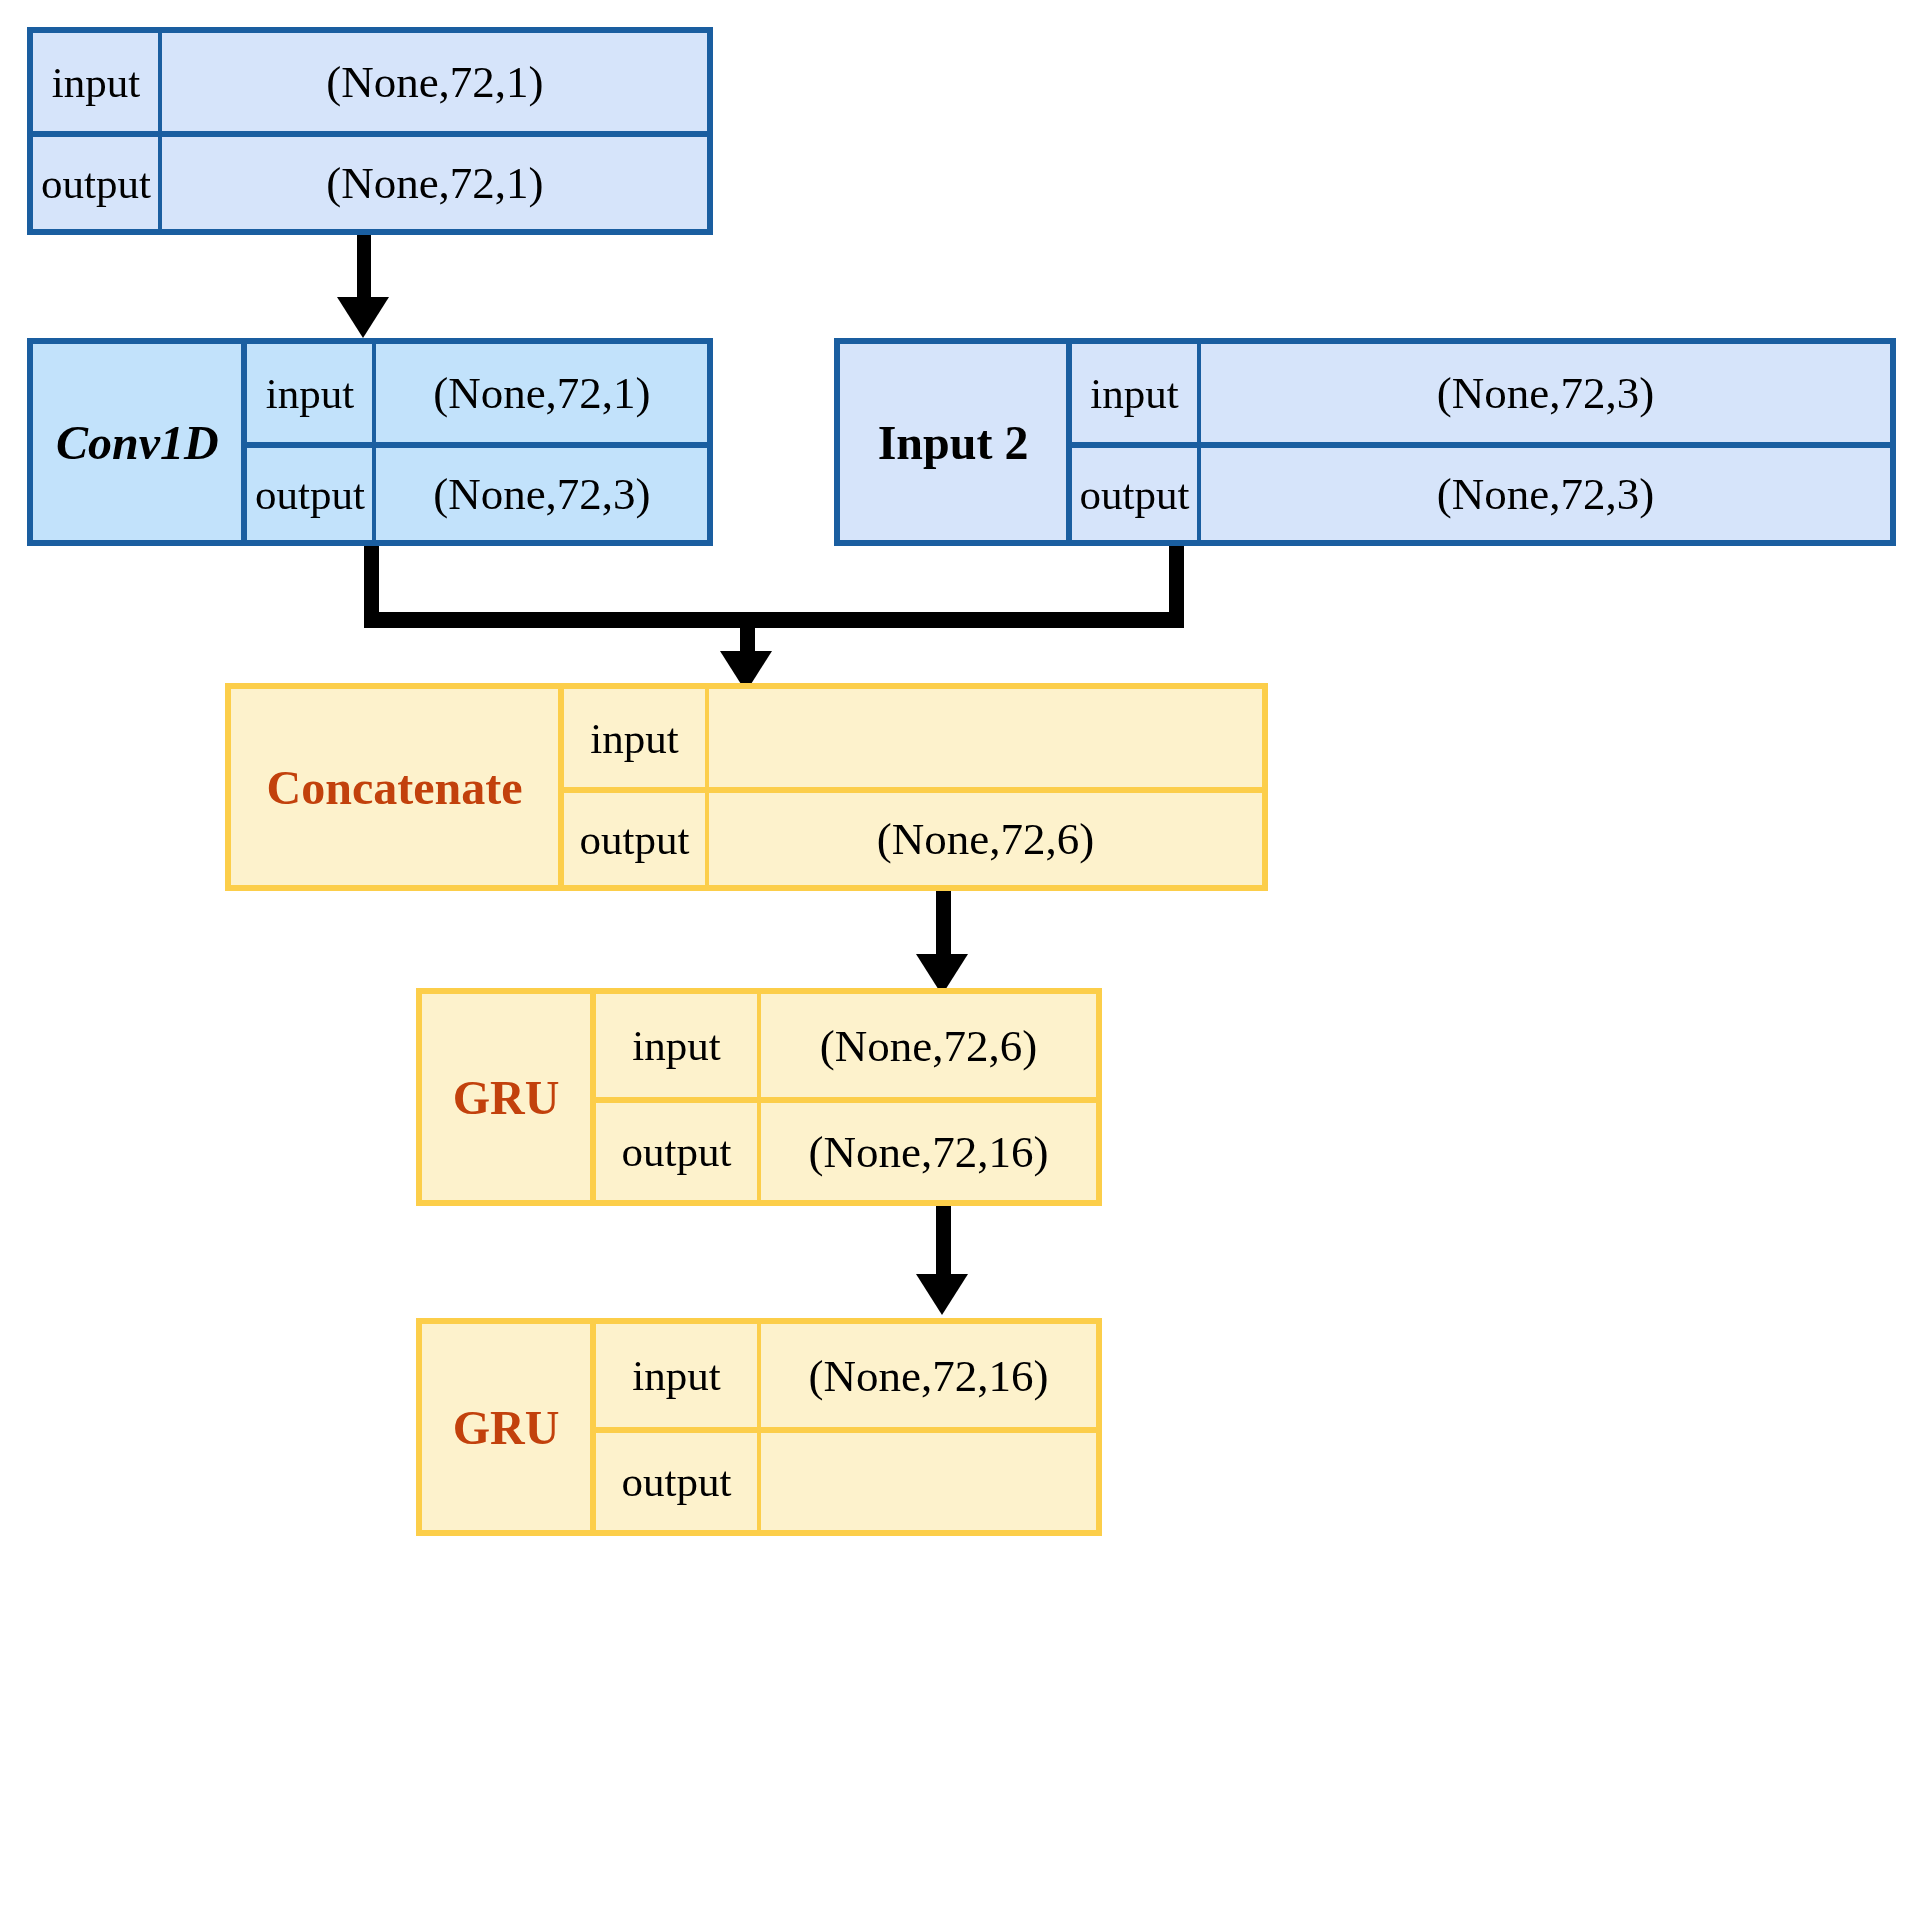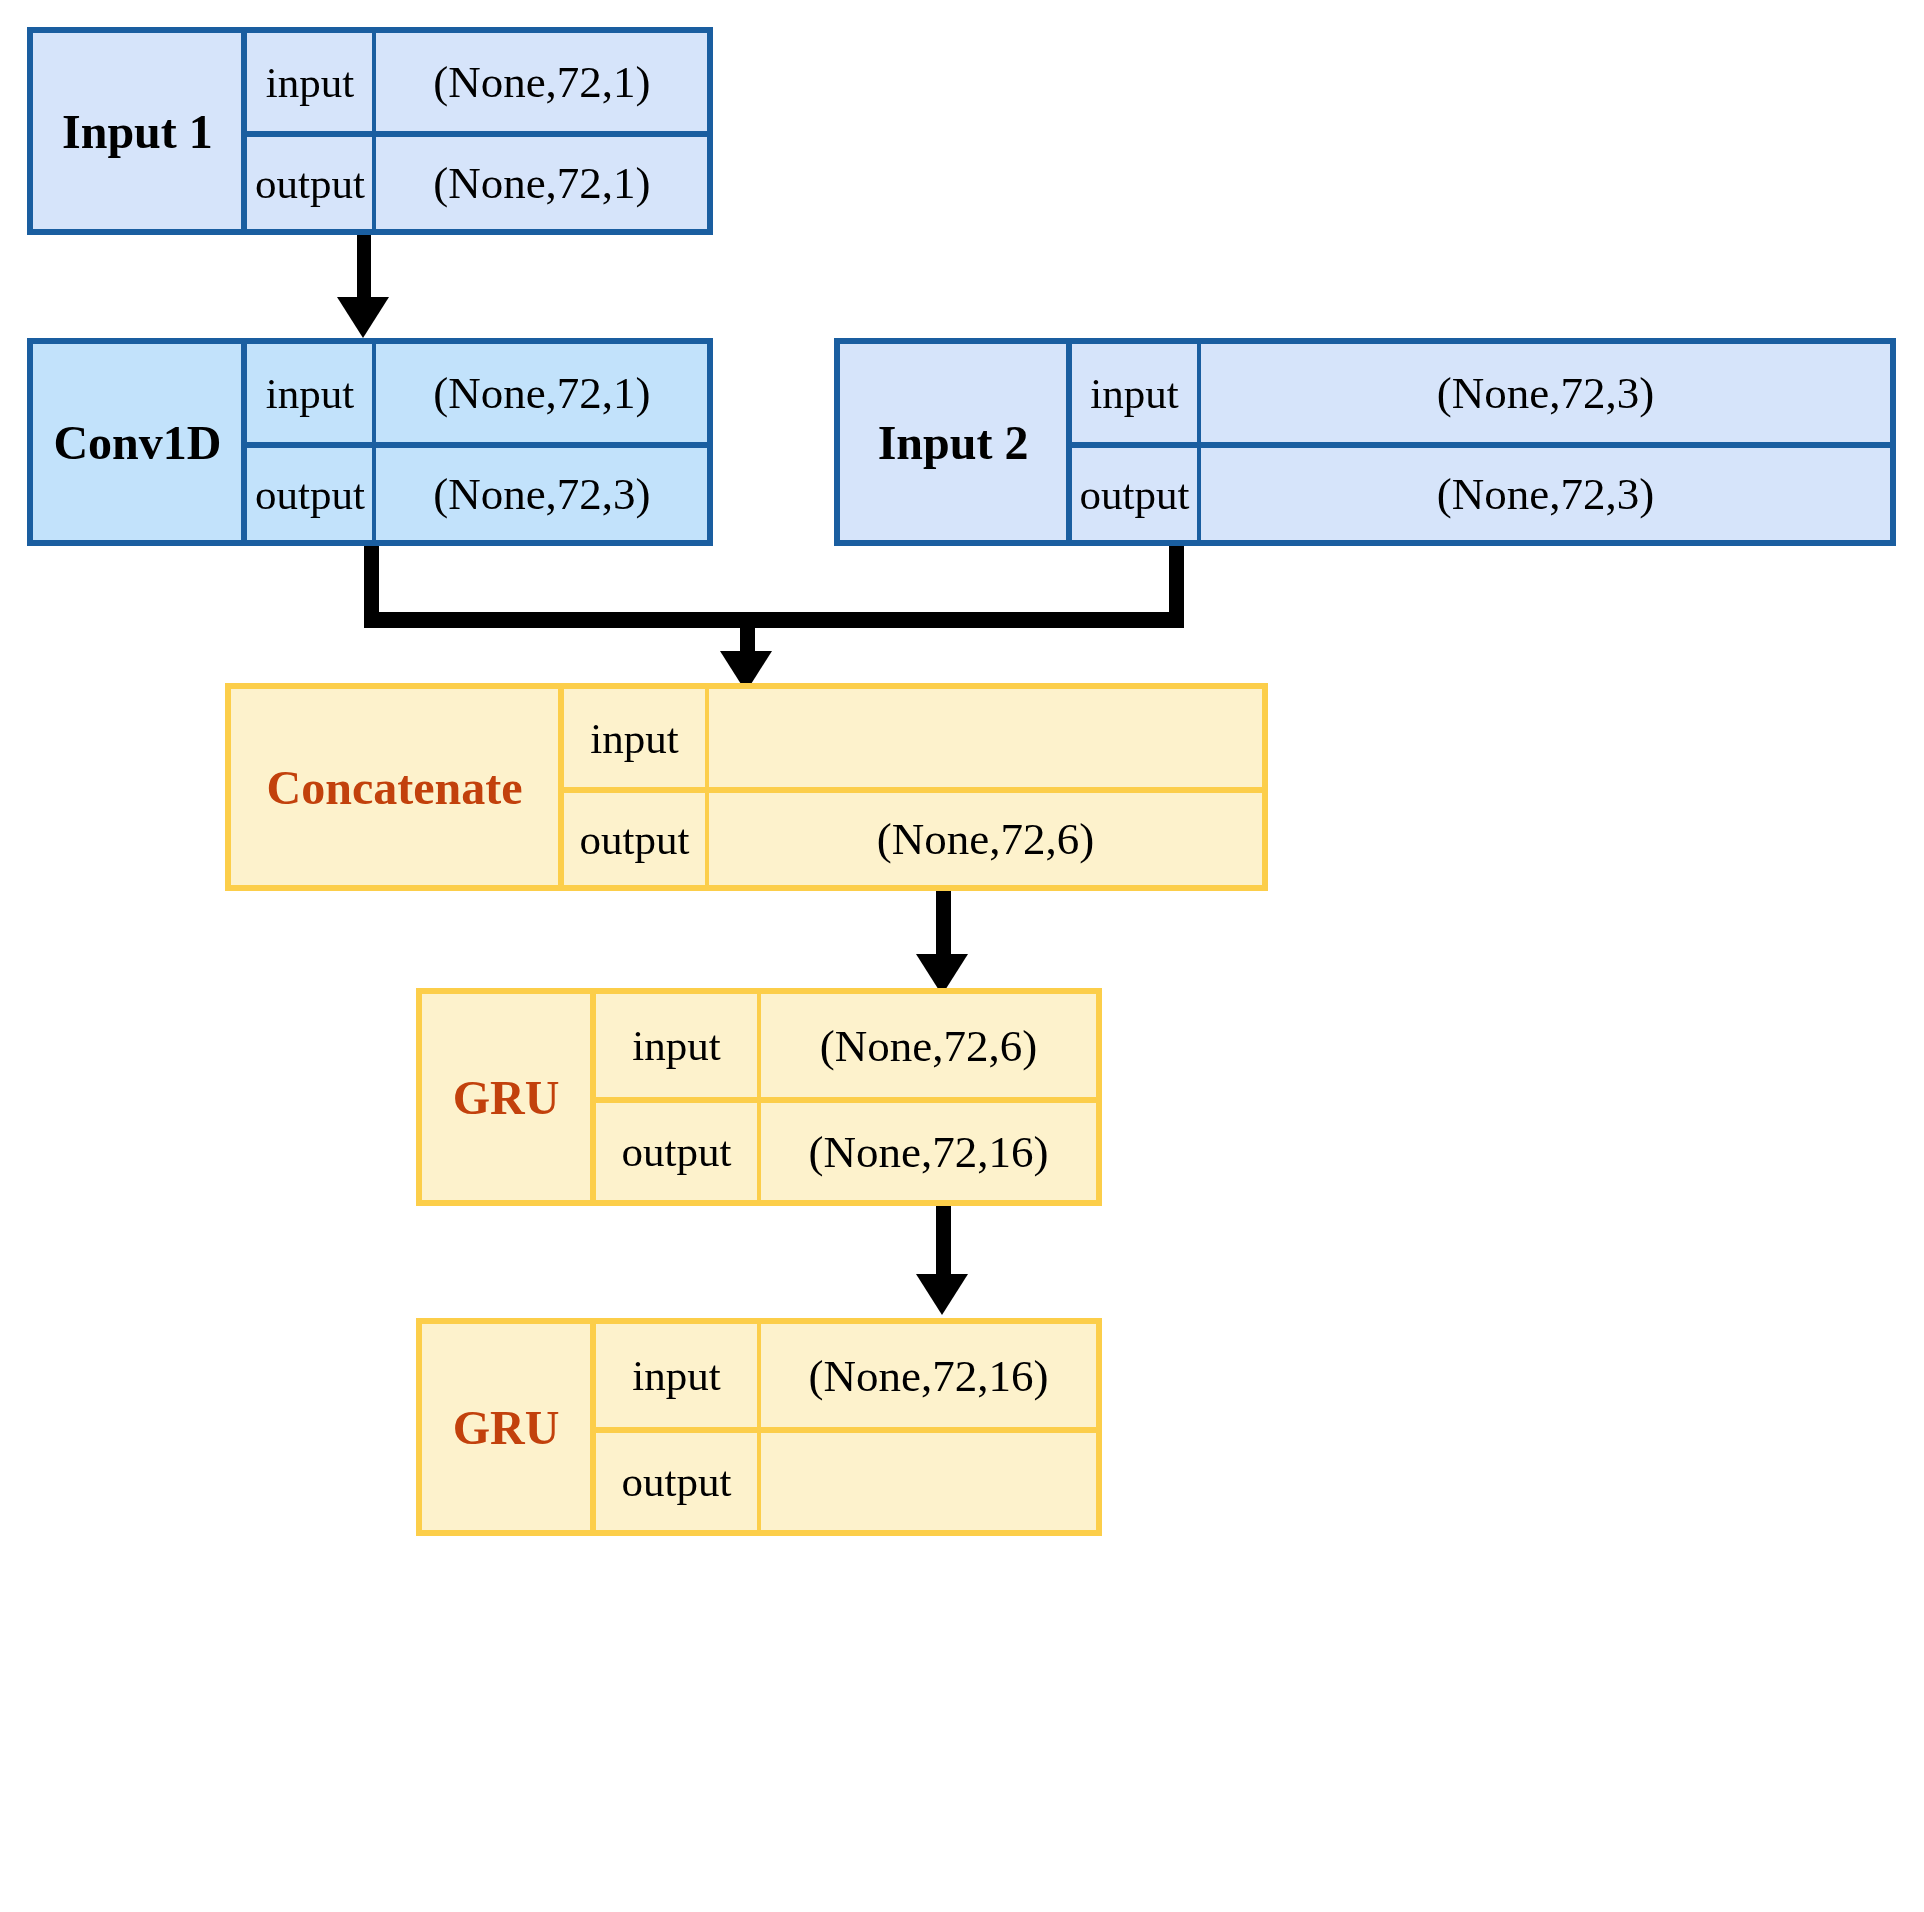--- a/index.html
+++ b/index.html
@@ -124,21 +124,21 @@
     border-top: 41px solid #000000;
   }
 
   
   #blk-input1   { left: 27.4px;  top: 27.4px;   width: 686px;  height: 208px; }
   #blk-input1 .layer-name { width: 214px; font-size: 48px; }
   #blk-input1 .io-label   { width: 129px; font-size: 43px; }
   #blk-input1 .io-shape   { font-size: 45px; }
 
   #blk-conv1d   { left: 27.4px;  top: 338px;  width: 686px;  height: 208px; }
-  #blk-conv1d .layer-name { width: 214px; font-size: 48px; }
+  #blk-conv1d .layer-name { width: 214px; font-size: 48px; font-style: italic; }
   #blk-conv1d .io-label   { width: 129px; font-size: 43px; }
   #blk-conv1d .io-shape   { font-size: 45px; }
 
   #blk-input2   { left: 834px; top: 338px;  width: 1062px; height: 208px; }
   #blk-input2 .layer-name { width: 232px; font-size: 48px; }
   #blk-input2 .io-label   { width: 129px; font-size: 43px; }
   #blk-input2 .io-shape   { font-size: 45px; }
 
   #blk-concat   { left: 225px; top: 683px;  width: 1043px; height: 208px; }
   #blk-concat .layer-name { width: 333px; font-size: 48px; }
@@ -154,21 +154,20 @@
   #blk-gru2 .layer-name { width: 174px; font-size: 48px; }
   #blk-gru2 .io-label   { width: 165px; font-size: 43px; }
   #blk-gru2 .io-shape   { font-size: 45px; }
 </style>
 </head>
 <body>
 
 <div id="canvas">
 
   <div class="layer-box blue" id="blk-input1">
-    <div class="layer-name">Input 1</div>
     <div class="io-wrap">
       <div class="io-row">
         <div class="io-label">input</div>
         <div class="io-shape">(None,72,1)</div>
       </div>
       <div class="io-row">
         <div class="io-label">output</div>
         <div class="io-shape">(None,72,1)</div>
       </div>
     </div>

